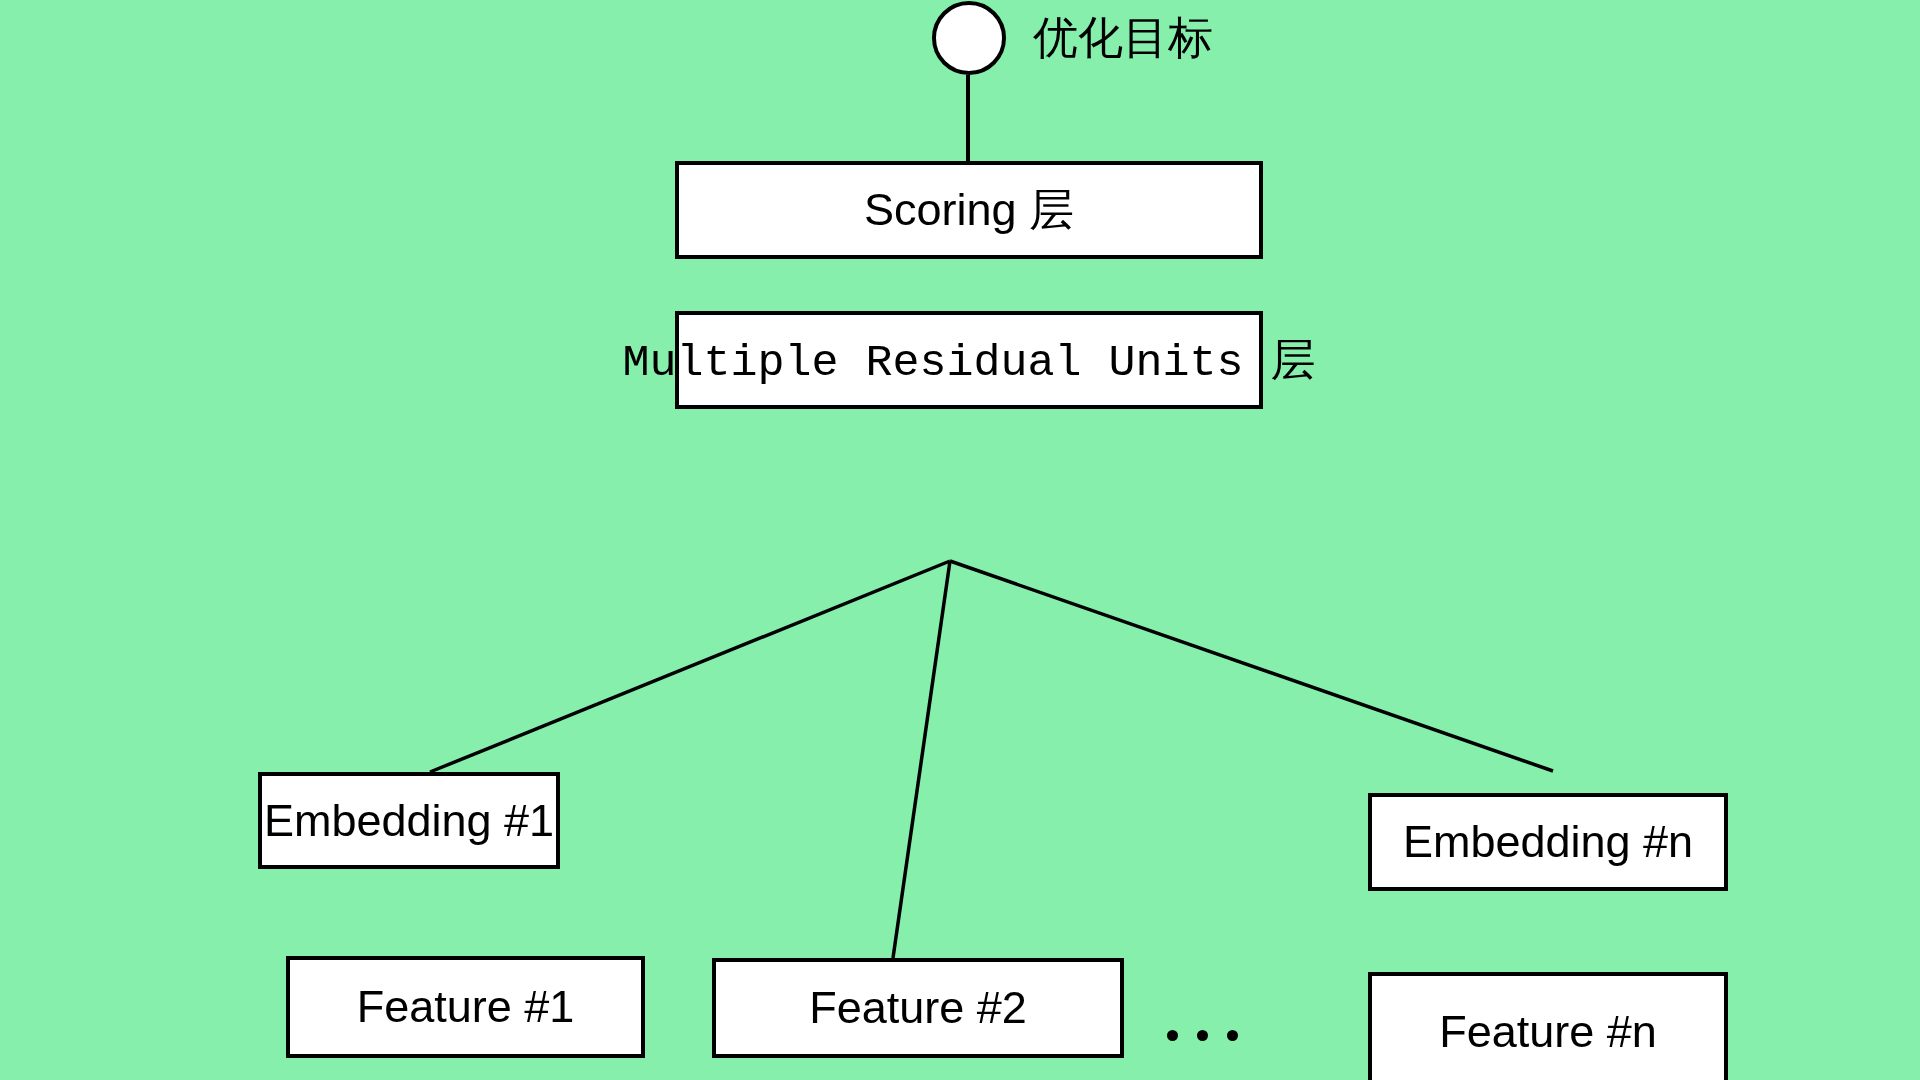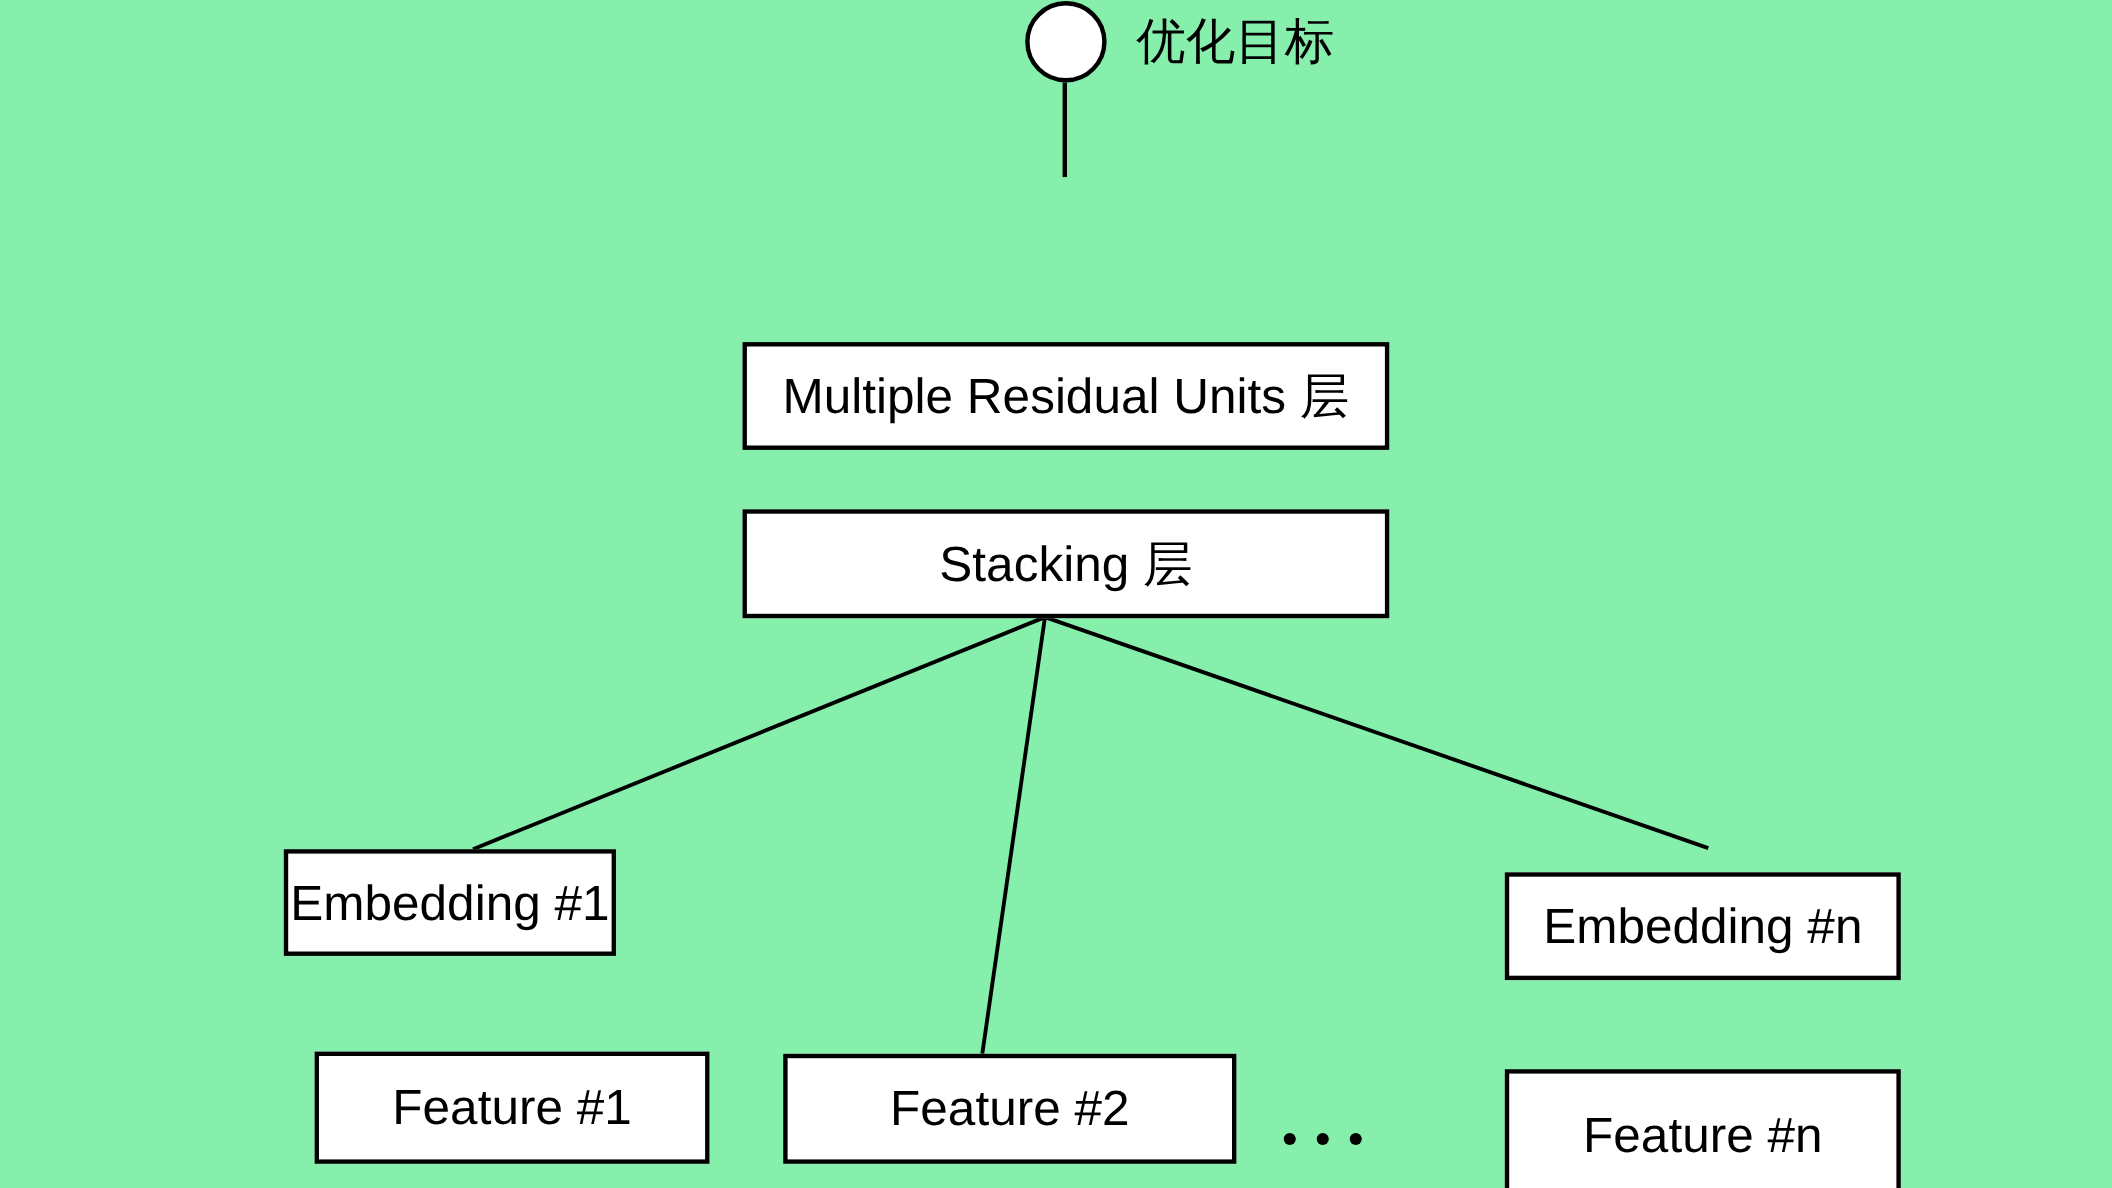--- a/index.html
+++ b/index.html
@@ -38,21 +38,21 @@
     top: 12px;
     height: 52px;
     display: flex;
     align-items: center;
     font-size: 45px;
     color: #000000;
     white-space: nowrap;
   }
   
   .box-scoring   { left: 675px;  top: 161px; width: 588px; height: 98px;  }
-  .box-mru       { left: 675px;  top: 311px; width: 588px; height: 98px;  }
+  .box-mru       { left: 675px;  top: 311px; width: 588px; height: 98px; font-family: Liberation Mono, monospace;  }
   .box-stacking  { left: 675px;  top: 463px; width: 588px; height: 99px;  }
   
   .box-emb1      { left: 258px;  top: 772px; width: 302px; height: 97px;  }
   .box-embn      { left: 1368px; top: 793px; width: 360px; height: 98px;  }
   
   .box-feat1     { left: 258px;  top: 956px; width: 359px; height: 102px; margin-left: 28px; }
   .box-feat2     { left: 712px;  top: 958px; width: 412px; height: 100px; }
   .box-featn     { left: 1368px; top: 956px; width: 360px; height: 120px; margin-top: 16px; }
   
   .ellipsis {
@@ -93,28 +93,28 @@
 
     <line x1="950" y1="561" x2="430" y2="772" stroke="#000000" stroke-width="3.5"></line>
 
     <line x1="950" y1="561" x2="893" y2="958" stroke="#000000" stroke-width="3.5"></line>
 
     <line x1="950" y1="561" x2="1553" y2="771" stroke="#000000" stroke-width="3.5"></line>
   </svg>
 
   <div class="target-label">优化目标</div>
 
+  <div class="node-box box-scoring">
+    <span>Scoring 层</span>
+  </div>
 
   <div class="node-box box-mru">
     <span>Multiple Residual Units 层</span>
   </div>
 
-  <div class="node-box box-stacking">
-    <span>Stacking 层</span>
-  </div>
 
   <div class="node-box box-emb1">
     <span>Embedding #1</span>
   </div>
 
   <div class="node-box box-embn">
     <span>Embedding #n</span>
   </div>
 
   <div class="node-box box-feat1">

